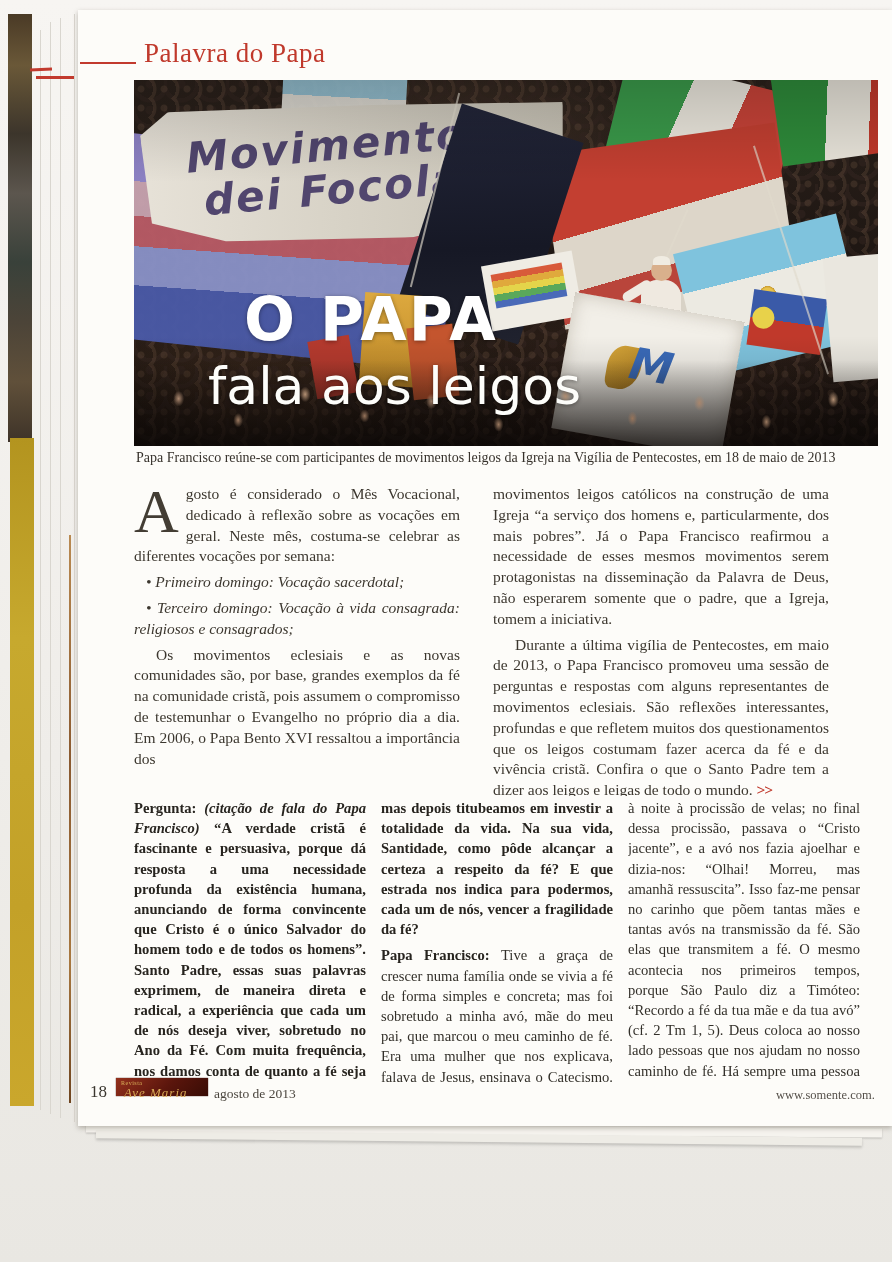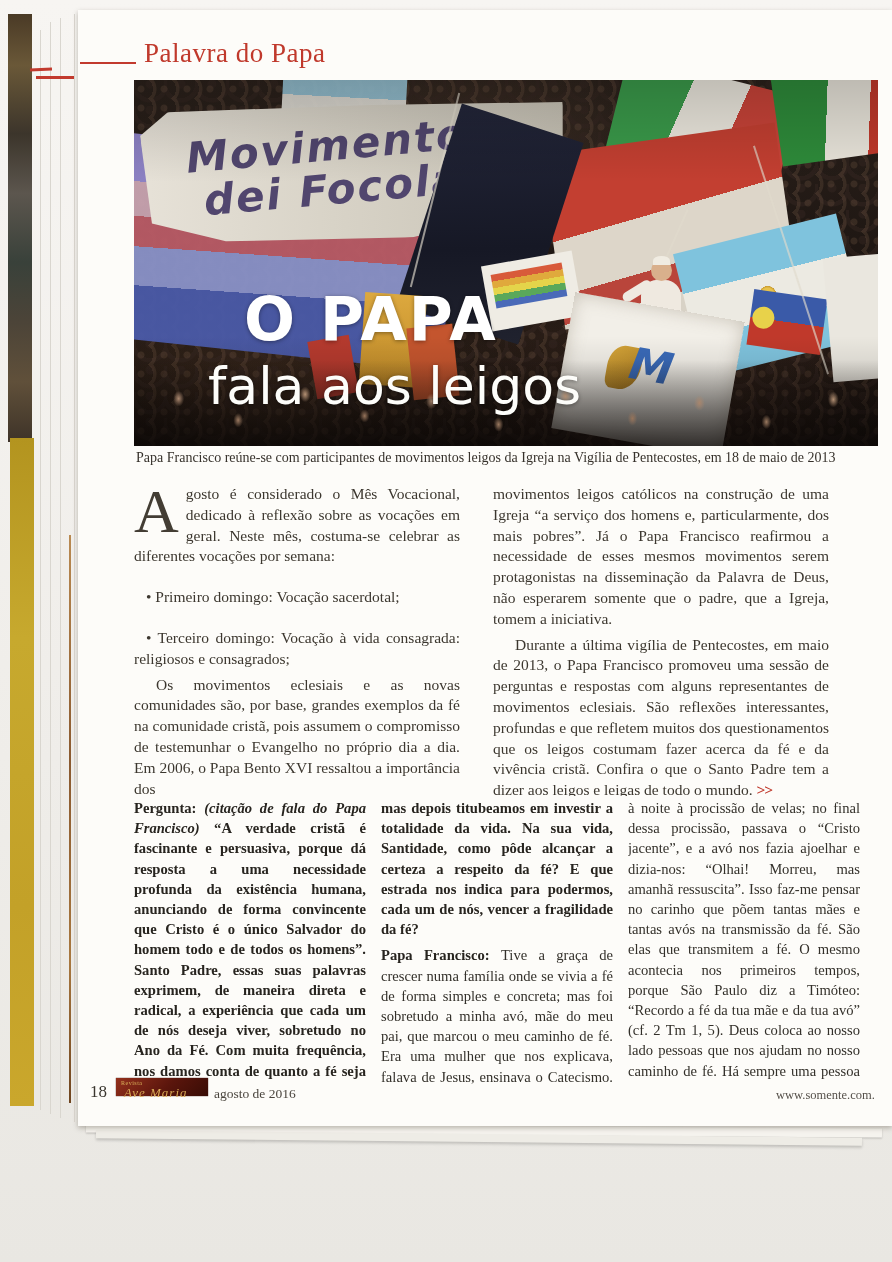--- a/index.html
+++ b/index.html
@@ -107,21 +107,21 @@
 
   .caption{left:58px;top:440px;width:700px;font-size:14px;color:#36312b;}
 
   
   .intro{left:56px;top:474px;width:676px;height:312px;color:#3c372f;}
   .col{position:absolute;top:0;height:312px;overflow:hidden;text-align:justify;
     font-size:15.5px;line-height:20.8px;}
   .icol1{left:0;width:326px;}
   .icol2{left:340px;width:336px;margin-left:19px;}
   .dropcap{float:left;font-size:62px;line-height:50px;padding:2px 7px 0 0;color:#433d34;}
-  .bullet{margin:20px 0 5px 0;text-indent:12px;}
+  .bullet{margin:5px 0 5px 0;text-indent:12px;font-style:italic;}
   .bullet::before{content:"• ";}
   .p-ind{text-indent:22px;margin-top:5px;}
   .cont{text-align-last:justify;}
   .more{color:#c0392c;font-weight:700;letter-spacing:-1px;}
 
   
   .qa{left:56px;top:788px;width:730px;height:288px;color:#33302a;}
   .qcol{position:absolute;top:0;width:232px;height:288px;overflow:hidden;
     text-align:justify;font-size:14.6px;line-height:20.2px;}
   .q1{left:0;font-weight:700;color:#27241f;}
@@ -250,17 +250,17 @@
       <div class="qcol q3 cont">
         <span>à noite à procissão de velas; no final dessa procissão, passava o “Cristo jacente”, e a avó nos fazia ajoelhar e dizia-nos: “Olhai! Morreu, mas amanhã ressuscita”. Isso faz-me pensar no carinho que põem tantas mães e tantas avós na transmissão da fé. São elas que transmitem a fé. O mesmo acontecia nos primeiros tempos, porque São Paulo diz a Timóteo: “Recordo a fé da tua mãe e da tua avó” (cf. 2 Tm 1, 5). Deus coloca ao nosso lado pessoas que nos ajudam no nosso caminho de fé. Há sempre uma pessoa que prega, que</span>
       </div>
     </div>
 
     <div class="abs pagenum">18</div>
     <div class="abs logo">
       <span class="rev">Revista</span>
       <span class="am">Ave Maria</span>
     </div>
-    <div class="abs issue">agosto de 2016</div>
+    <div class="abs issue">agosto de 2013</div>
     <div class="abs website">www.somente.com.</div>
 
   </div>
 </div>
 
 </body></html>

